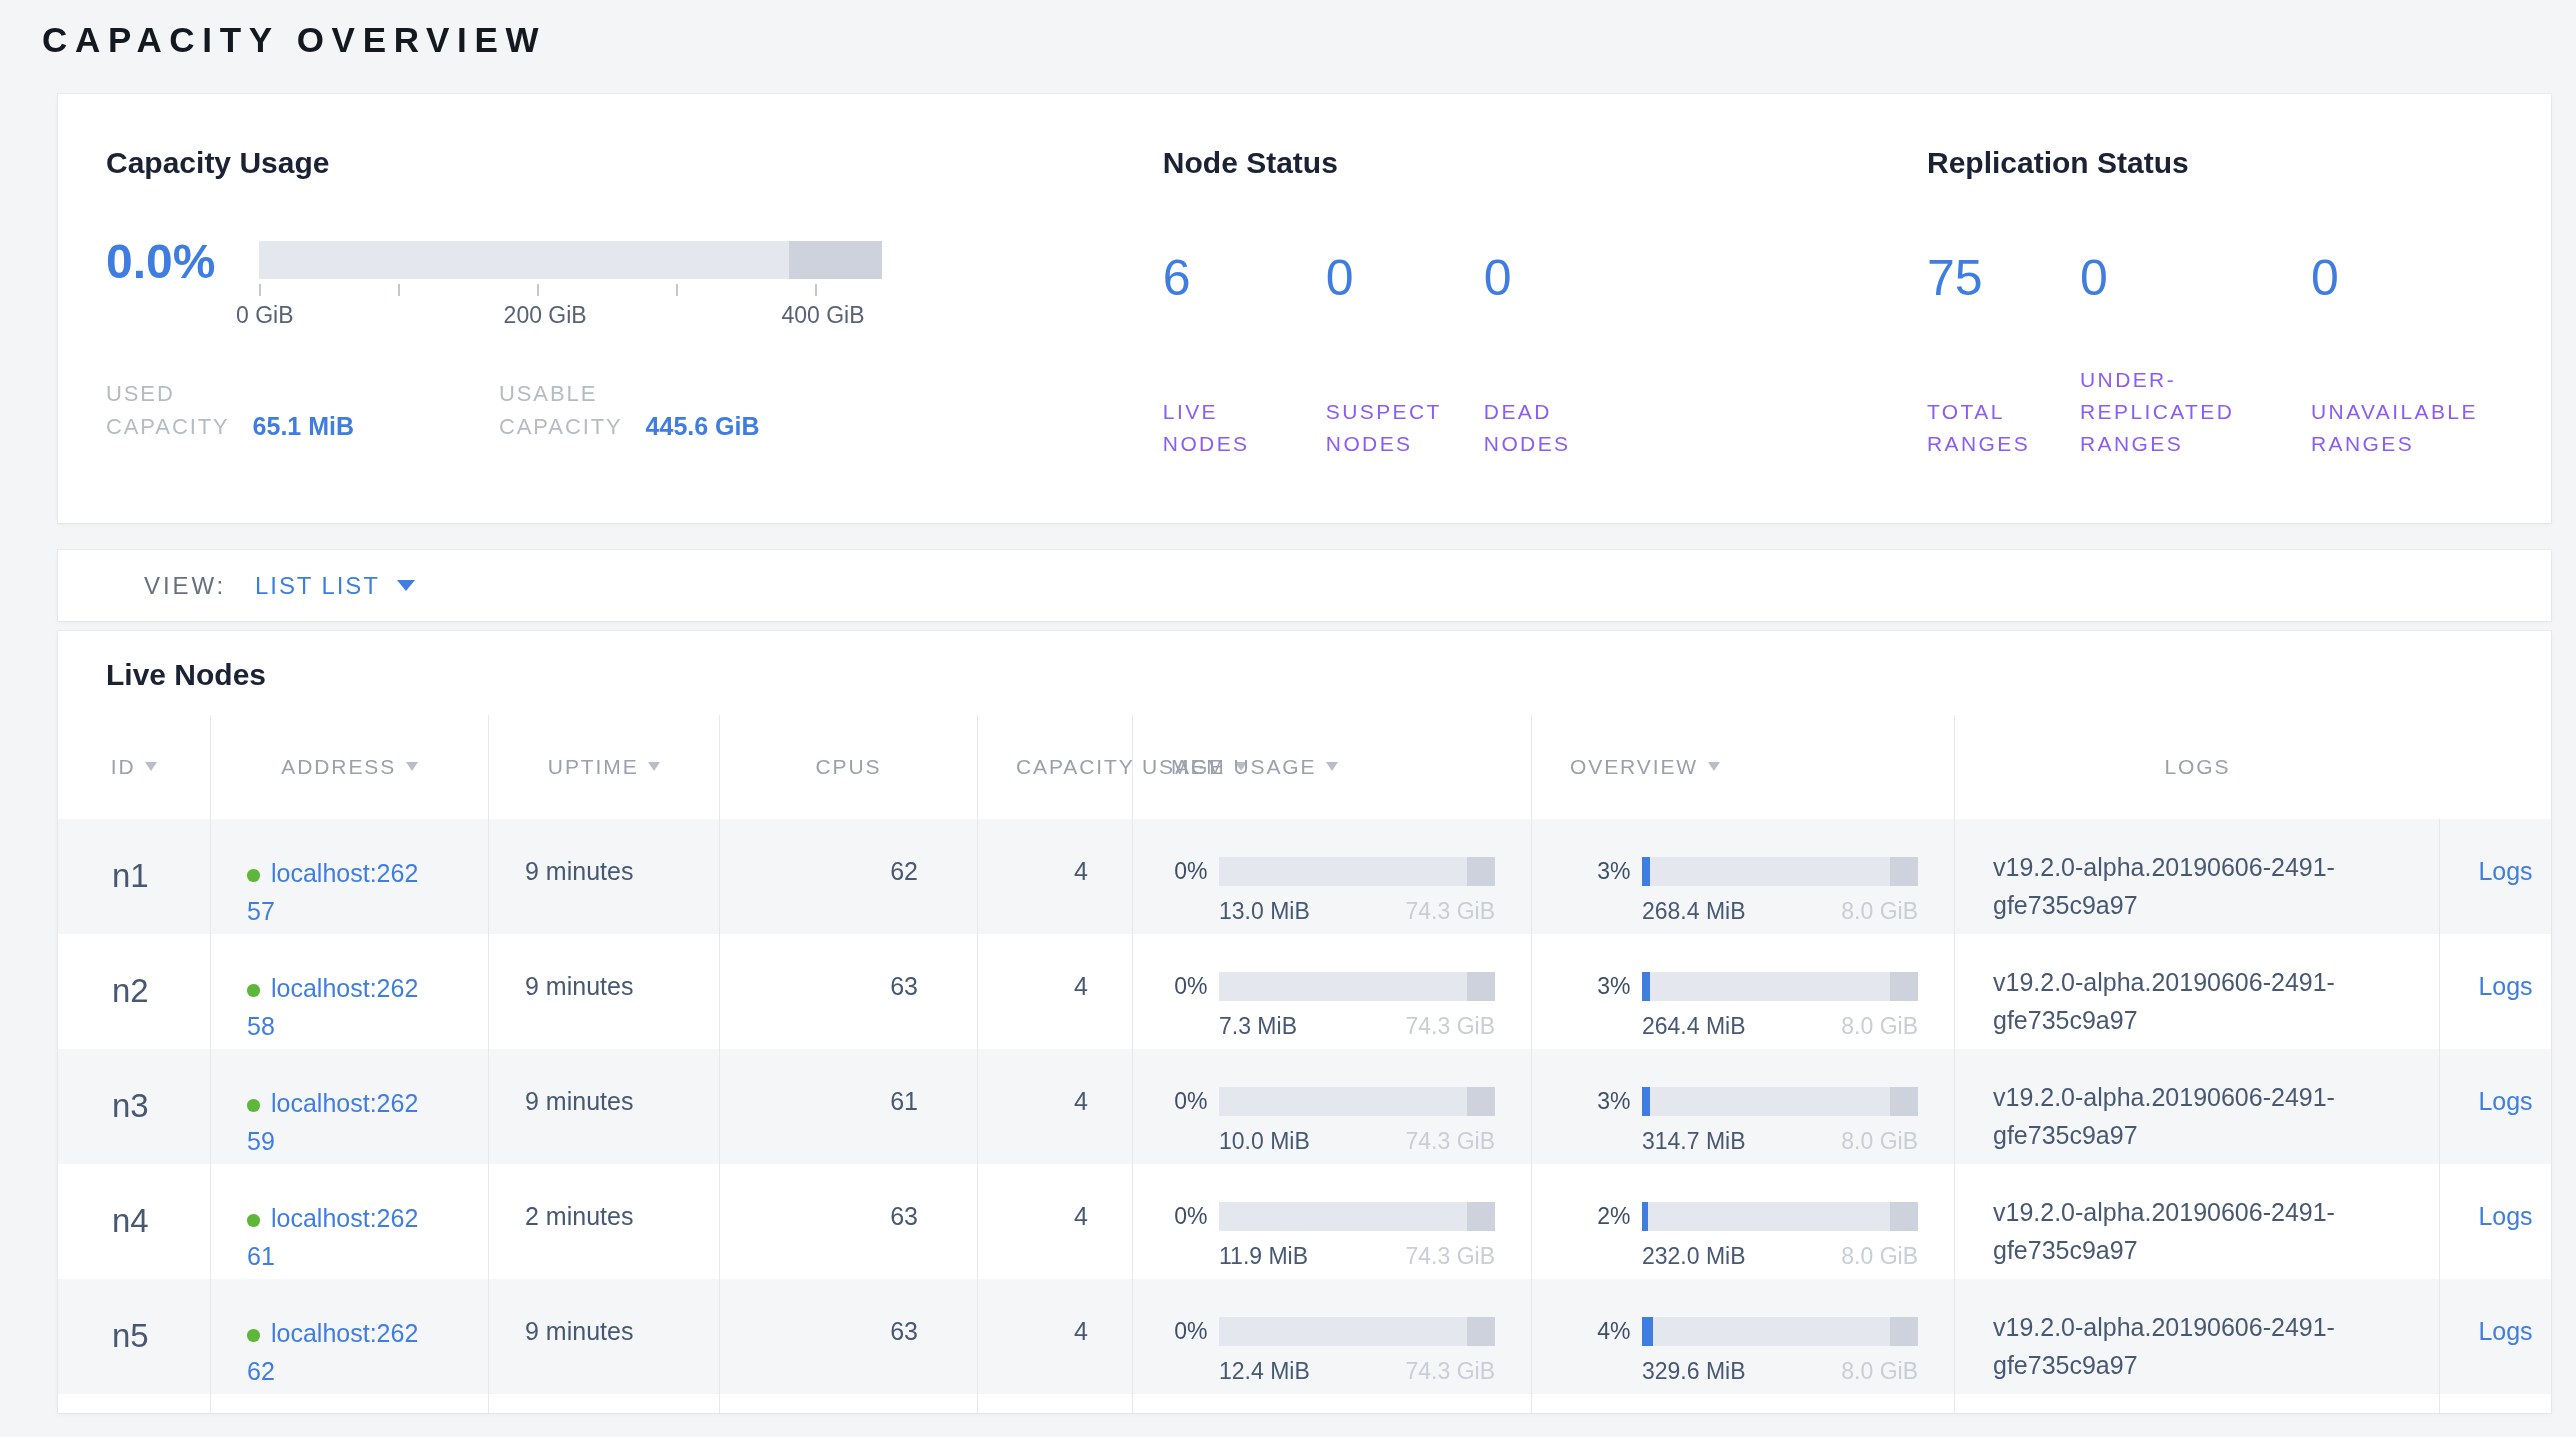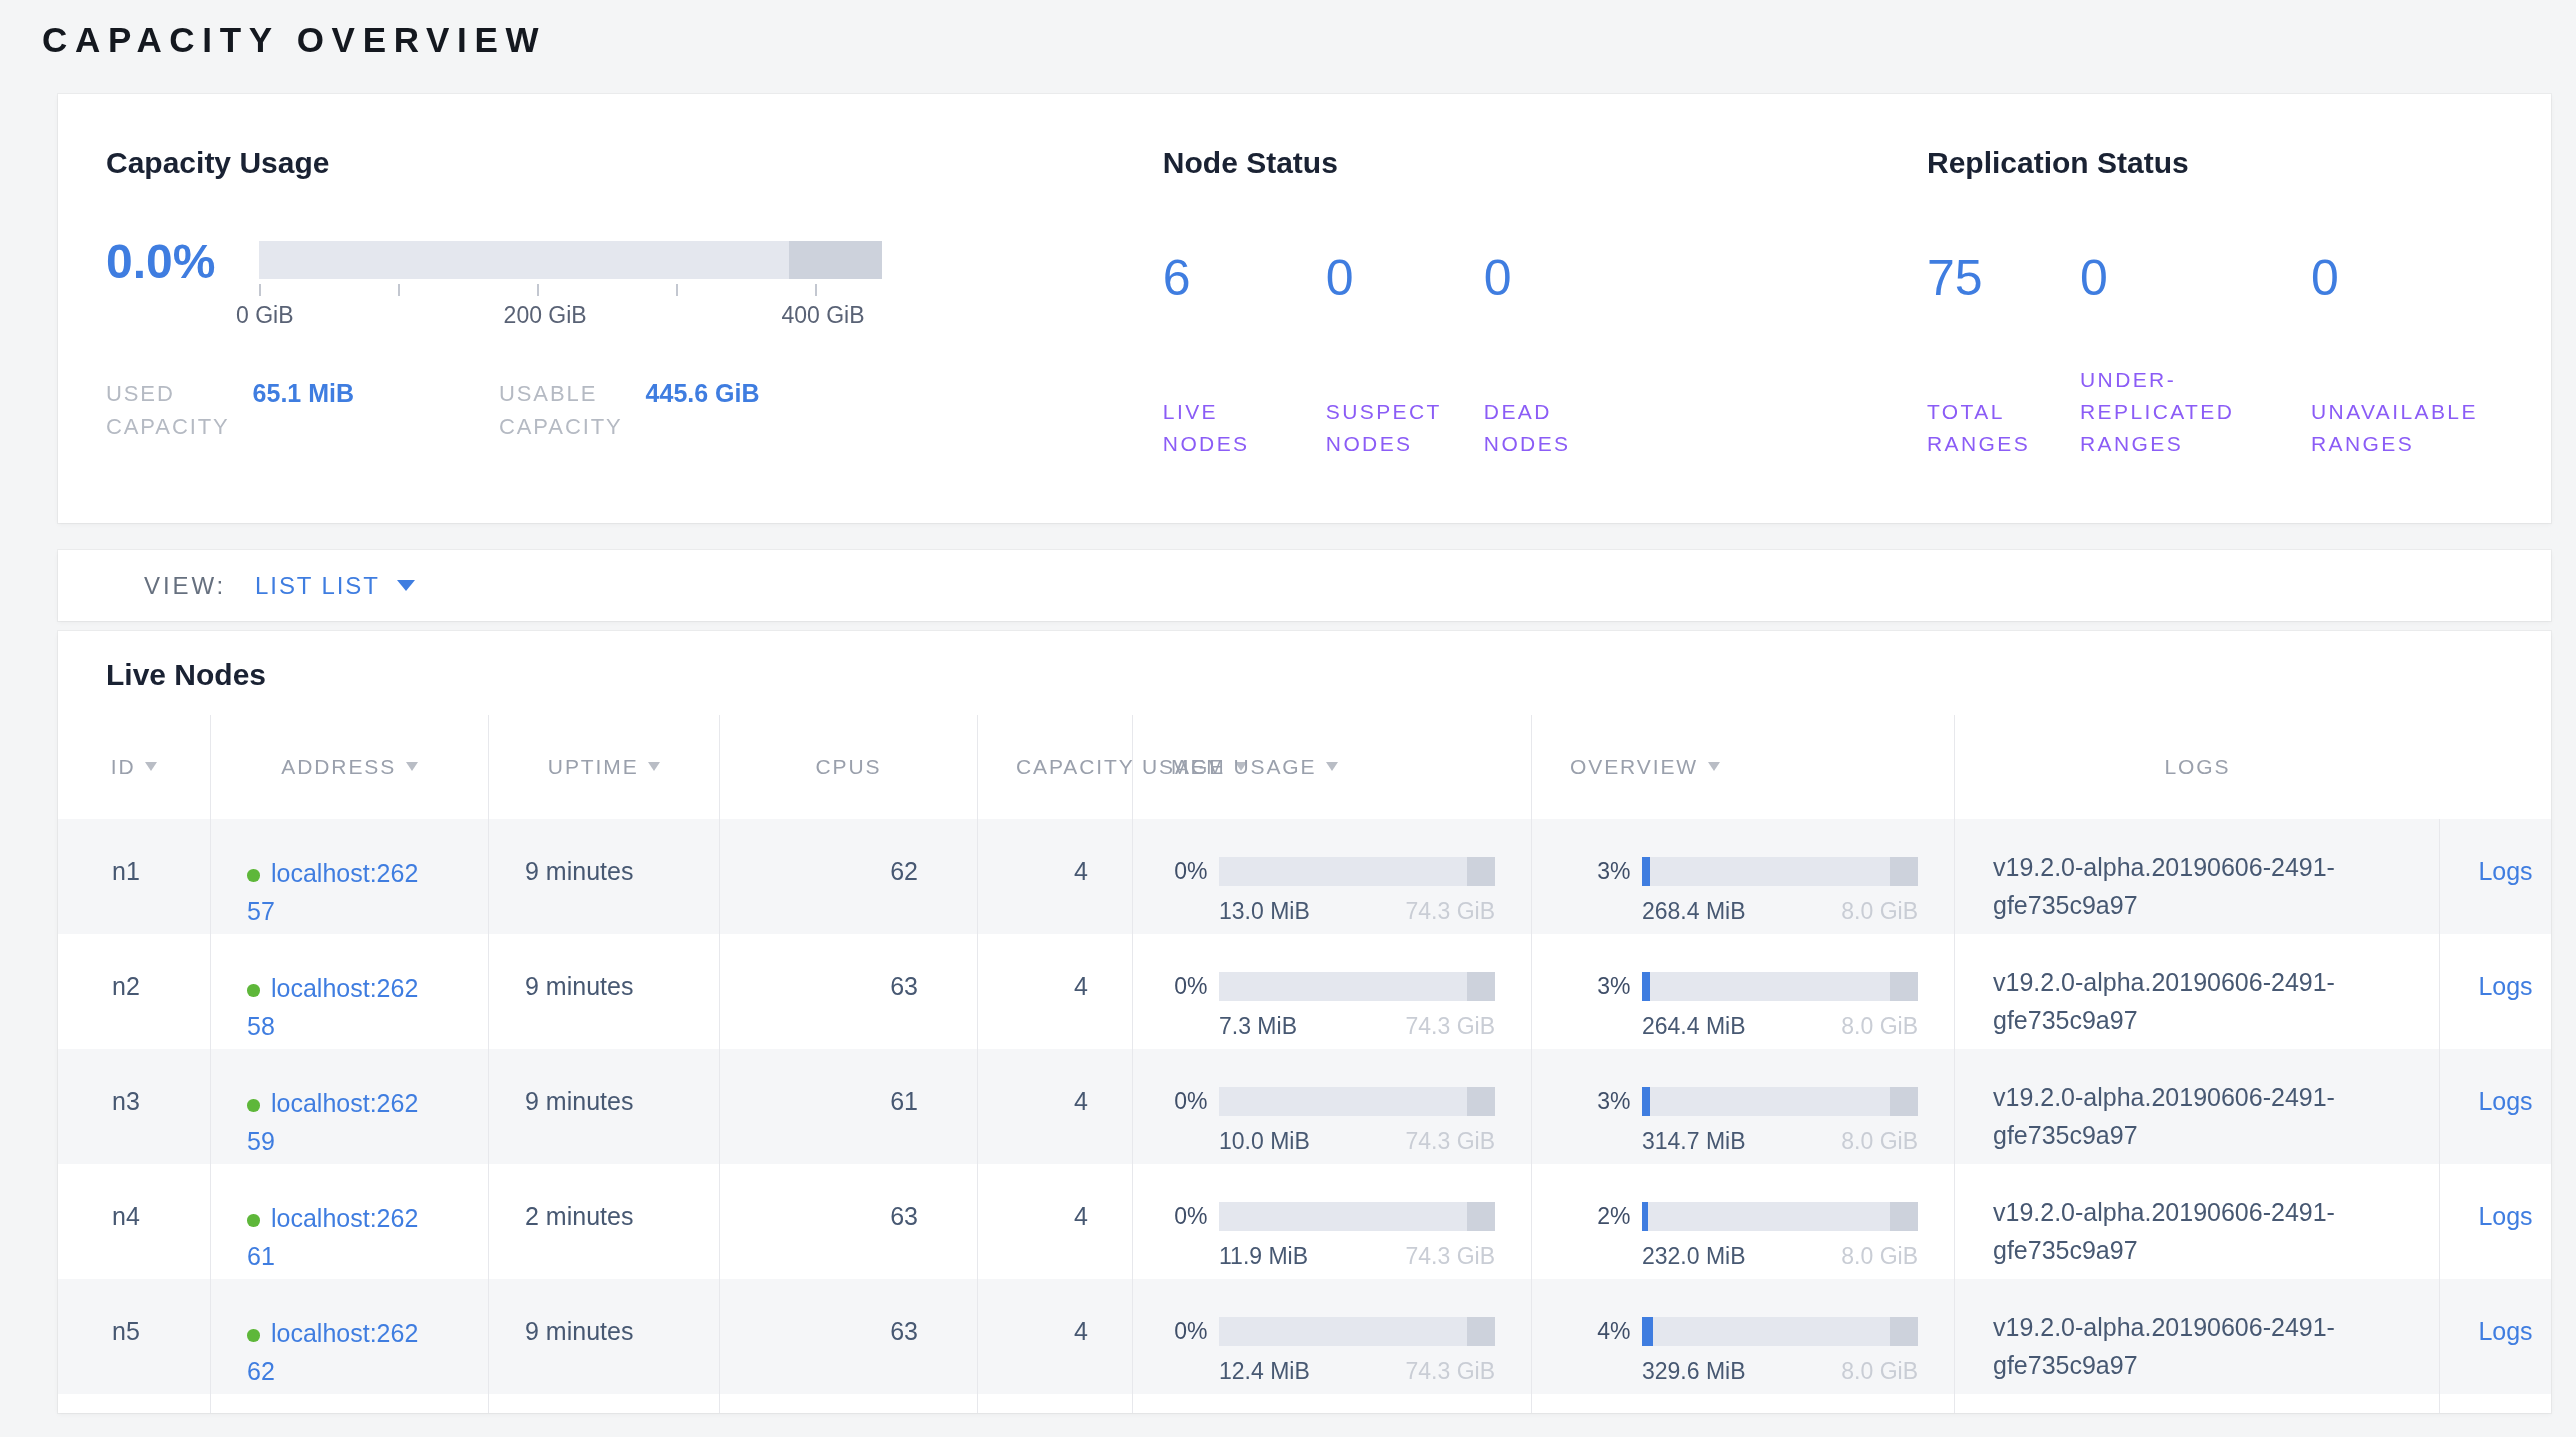--- a/index.html
+++ b/index.html
@@ -36,21 +36,21 @@
   .cap-chart { width:623px; }
   .hbar { position:relative; height:38px; background:#e4e7ee; overflow:hidden; }
   .hbar .dark { position:absolute; right:0; top:0; bottom:0; background:#cdd2dc; }
   .hbar .fill { position:absolute; left:0; top:0; bottom:0; background:#3f7de0; }
   .ticks { position:relative; height:15.3px; margin-top:4.8px; }
   .tick { position:absolute; top:0; width:1.9px; height:12.5px; background:#c3c7d0; }
   .tick-labels { position:relative; height:29px; margin-top:2.9px; font-size:23px; color:#596275; }
   .tick-label { position:absolute; white-space:nowrap; transform:translateX(-40%); }
 
   .cap-stats { margin-top:46px; display:flex; }
-  .cap-stat { display:flex; align-items:flex-start; }
+  .cap-stat { display:flex; align-items:flex-end; }
   .cap-stat .lab { font-size:22px; letter-spacing:1.9px; color:#b5bac3; line-height:33px; font-weight:400; }
   .cap-stat .val { font-size:25px; font-weight:700; color:#3f7de0; margin-left:23px; line-height:33px; }
 
   .stat-row { margin-top:73px; display:flex; }
   .stat { display:flex; flex-direction:column; justify-content:space-between; height:207px; }
   .stat .num { font-size:50px; line-height:50px; color:#3f7de0; }
   .stat .lab { font-size:21px; letter-spacing:2.4px; color:#8b5cf6; line-height:32px; }
 
   
   .viewbar {
@@ -76,21 +76,21 @@
     display:flex; align-items:center; justify-content:center;
     font-size:21px; letter-spacing:1.9px; color:#9aa0ac; font-weight:400;
     white-space:nowrap;
   }
   .thead .cell.left { justify-content:flex-start; padding-left:38px; }
   .sort-caret { width:0; height:0; margin-left:9.6px;
     border-left:6.7px solid transparent; border-right:6.7px solid transparent;
     border-top:9.6px solid #b9bdc5; }
   .drow { height:115px; background:#ffffff; }
   .drow.odd { background:#f5f6f8; }
-  .c-id   { padding:38px 12px 0 54px; font-size:25px; }
+  .c-id   { padding:38px 12px 0 54px; font-size:33px; }
   .c-addr { padding:35px 29px 0 36px; font-size:25px; line-height:38px; }
   .dot { display:inline-block; width:12.5px; height:12.5px; border-radius:50%;
          background:#5eb73a; margin-right:11.5px; }
   a.blue { color:#3f7de0; text-decoration:none; }
   .c-up   { padding:38px 0 0 36px; font-size:25px; }
   .c-rep  { padding:38px 59px 0 0; font-size:25px; text-align:right; }
   .c-cpu  { padding:38px 44px 0 0; font-size:25px; text-align:right; }
   .c-usage{ padding:38px 36px 0 0; }
   .u-top { display:flex; align-items:center; justify-content:flex-end; }
   .u-pct { font-size:23px; color:#3f4e68; margin-right:11.5px; }

